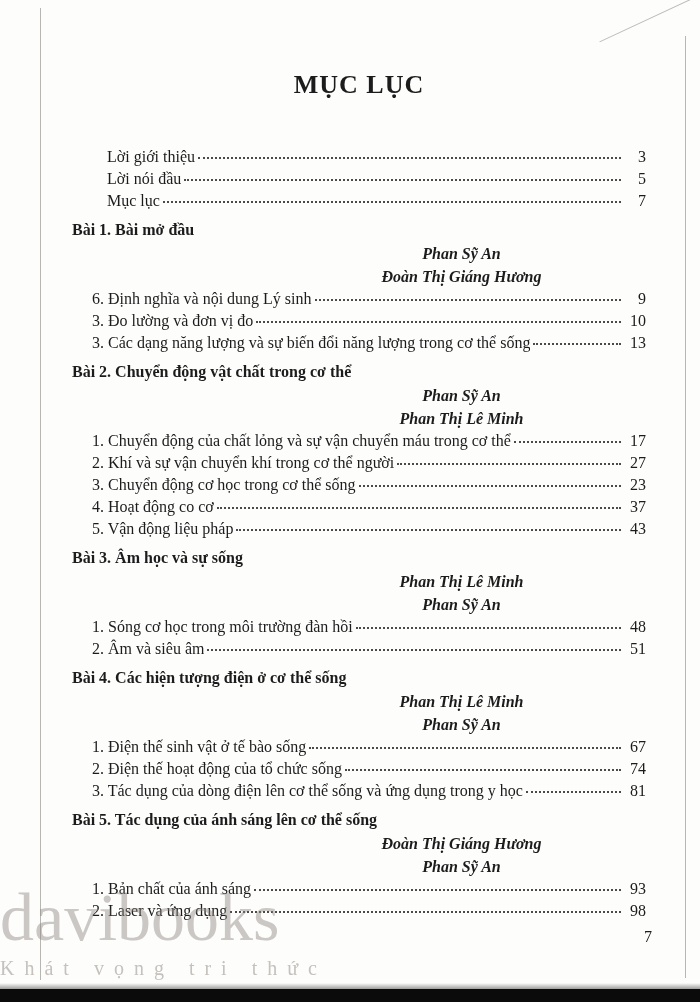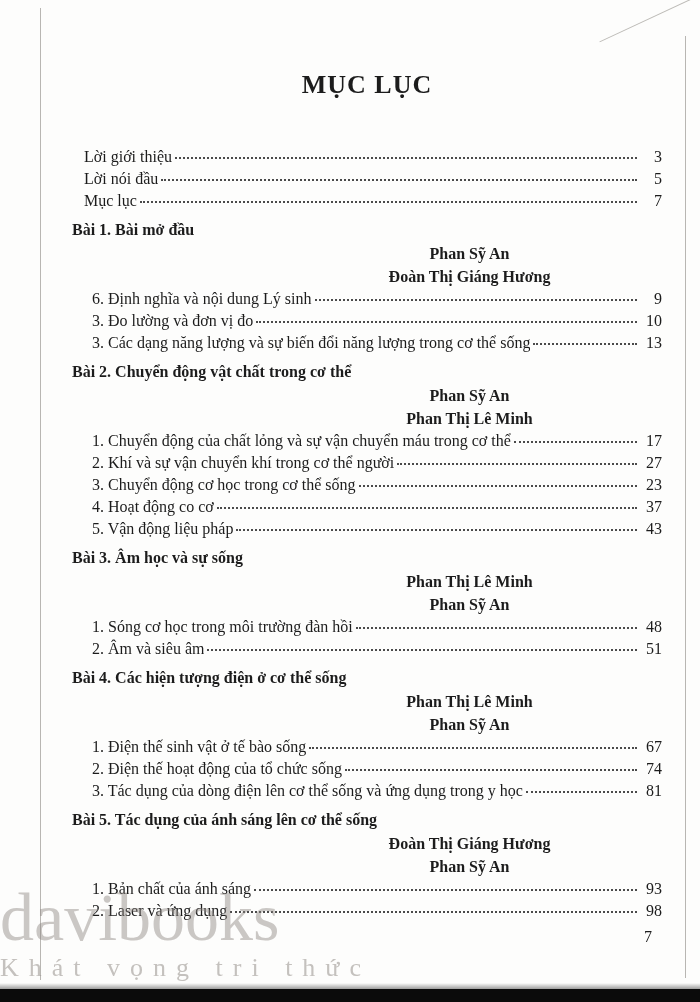--- a/index.html
+++ b/index.html
@@ -32,31 +32,31 @@
     background: linear-gradient(to bottom, rgba(0,0,0,0), rgba(0,0,0,0.38));
   }
   .bottom-bar {
     position: absolute; left: 0; right: 0; bottom: 0; height: 13px;
     background: #0b0b0b;
   }
 
   .content {
     position: relative;
     z-index: 1;
-    padding: 56px 38px 0 72px;
+    padding: 56px 54px 0 72px;
     font-size: 16px;
   }
   .title {
     text-align: center;
     font-size: 26px;
     font-weight: bold;
     letter-spacing: 1px;
     margin: 14px 0 46px 0;
   }
-  .fm { margin-left: 12px; }
+  .fm { margin-left: 35px; }
   .toc-row {
     display: flex;
     align-items: baseline;
     line-height: 22px;
     white-space: nowrap;
   }
   .toc-row .label { flex: 0 1 auto; overflow: hidden; }
   .dots {
     flex: 1 1 auto;
     min-width: 12px;
@@ -67,20 +67,21 @@
   .pg { flex: 0 0 auto; min-width: 22px; text-align: right; }
 
   .section { margin-top: 6px; }
   .section-heading {
     font-weight: bold;
     line-height: 24px;
   }
   .authors {
     padding-left: 205px;
     text-align: center;
+    font-style: italic;
     font-weight: bold;
     line-height: 23px;
   }
   .items { margin-left: 20px; }
 
   .page-number {
     position: absolute;
     right: 48px;
     bottom: 56px;
     font-size: 16px;
@@ -93,21 +94,21 @@
     z-index: 2;
     pointer-events: none;
   }
   .wm1 {
     font-size: 68px;
     line-height: 62px;
     color: rgba(140, 134, 128, 0.45);
     font-family: "Liberation Serif", "DejaVu Serif", serif;
   }
   .wm2 {
-    font-size: 26px;
+    font-size: 20px;
     line-height: 40px;
     letter-spacing: 10px;
     color: rgba(140, 134, 128, 0.50);
   }
 </style>
 </head>
 <body>
 
 <div class="page">
 

